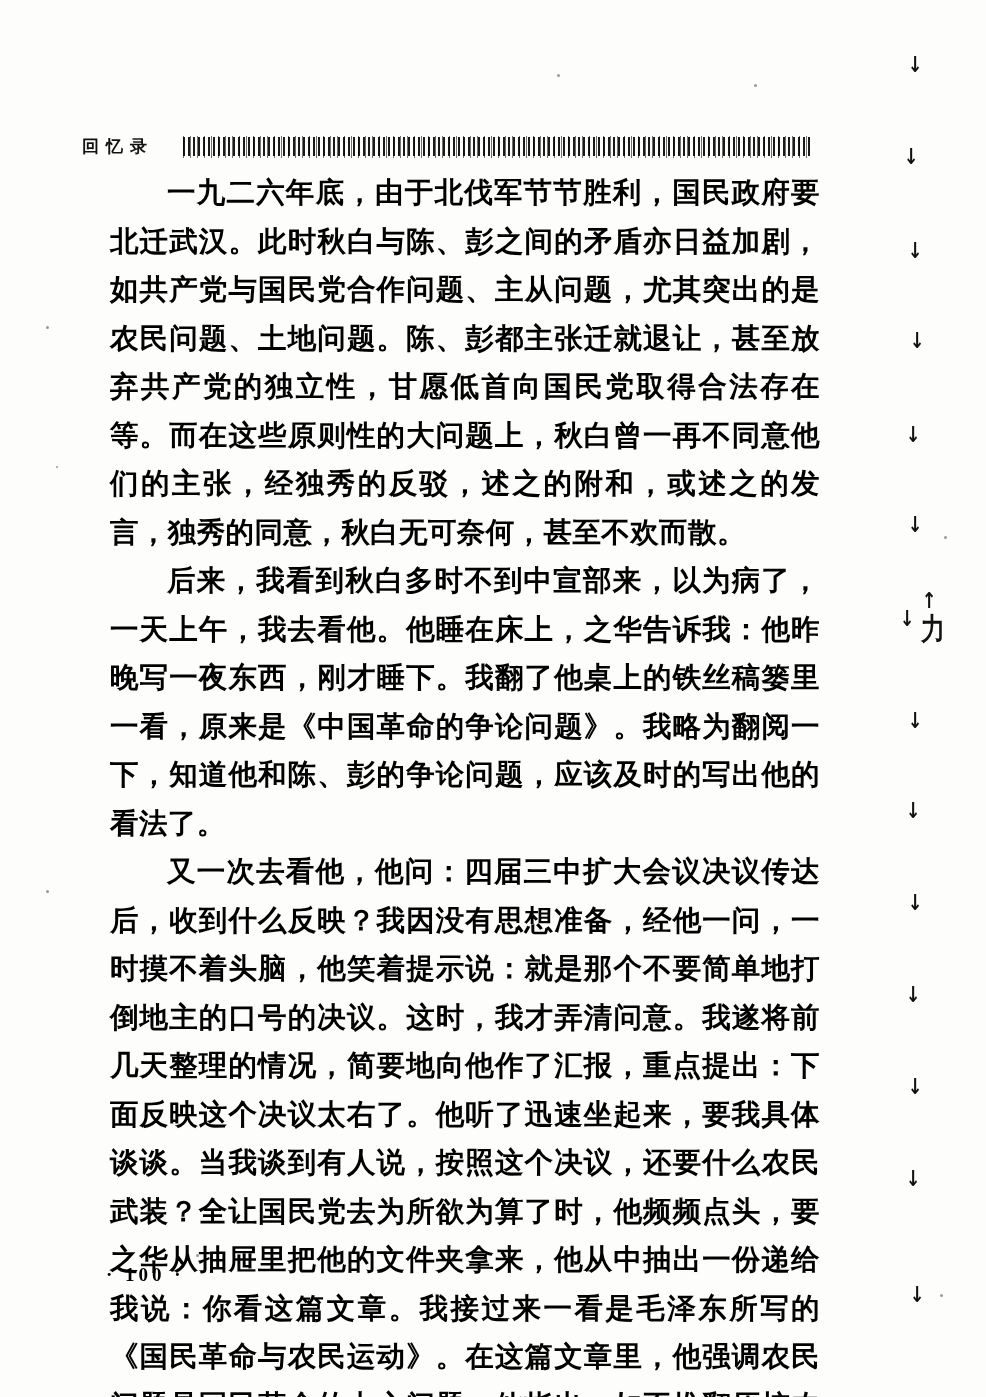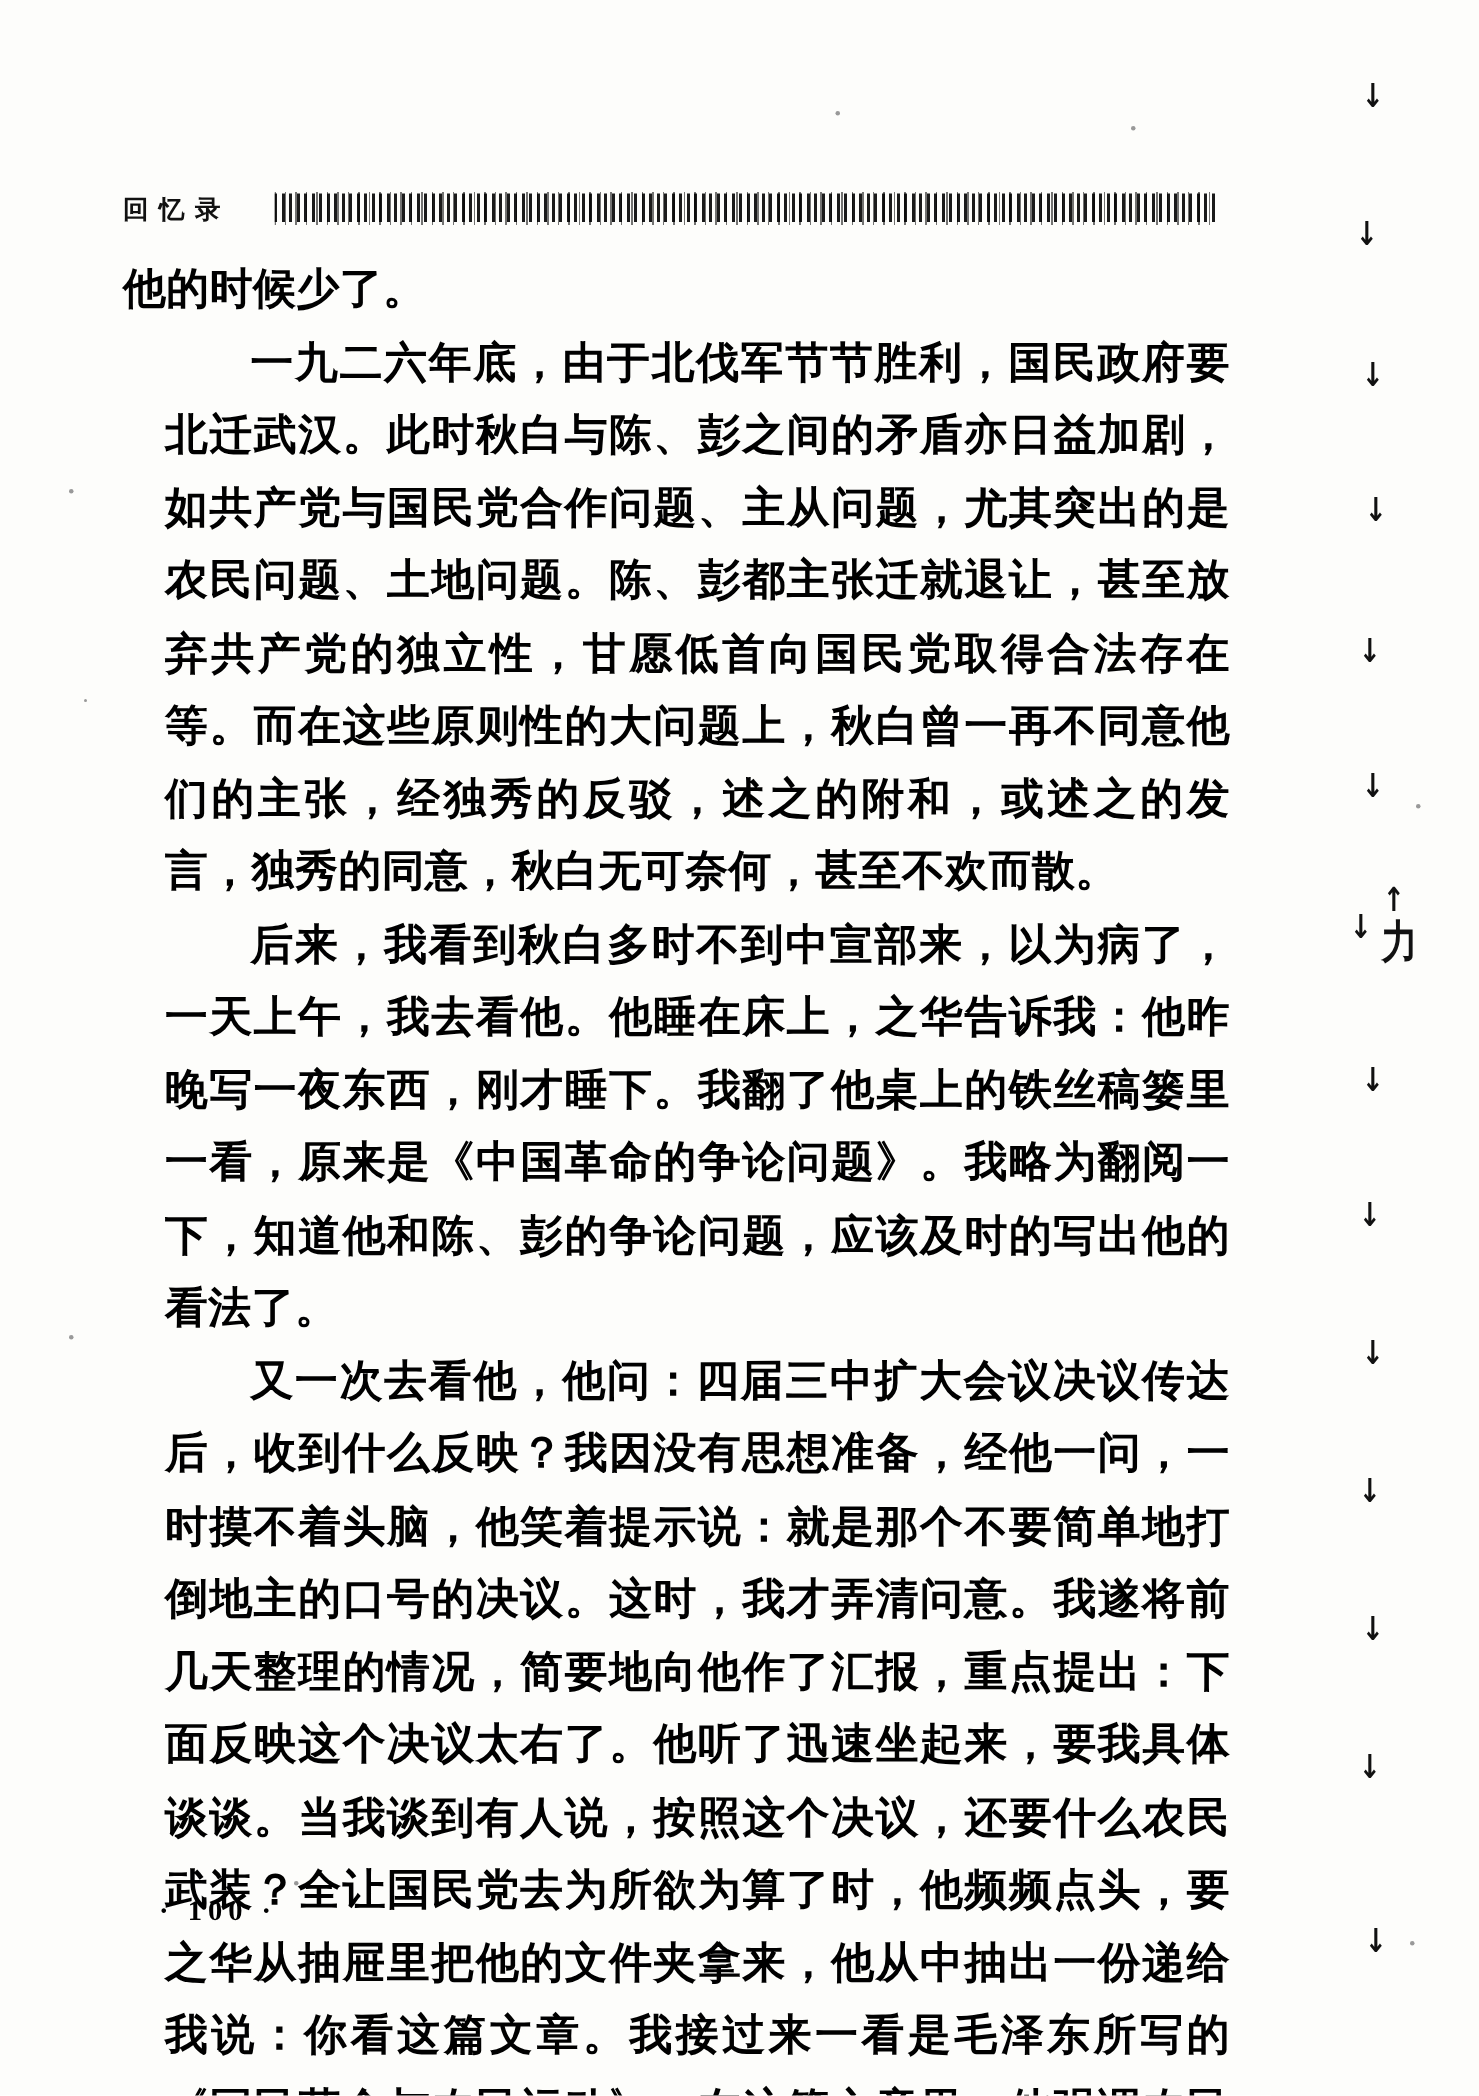--- a/index.html
+++ b/index.html
@@ -24,21 +24,21 @@
   }
 
   
   .header {
     position: absolute;
     left: 82px;
     top: 128px;
     width: 730px;
     height: 30px;
     display: flex;
-    align-items: flex-start;
+    align-items: flex-end;
     gap: 15px;
   }
   .header-label {
     font-family: "DejaVu Sans", sans-serif;
     font-size: 17px;
     letter-spacing: 7px;
     font-weight: 600;
     white-space: nowrap;
     color: #111;
   }
@@ -139,21 +139,20 @@
 <body>
 
 <div class="page-scan"></div>
 
 <div class="header">
   <div class="header-label">回忆录</div>
   <div class="header-rule"></div>
 </div>
 
 <div class="body-text">
-  <p class="para">他的时候少了。</p>
   <p class="para indent">一九二六年底，由于北伐军节节胜利，国民政府要北迁武汉。此时秋白与陈、彭之间的矛盾亦日益加剧，如共产党与国民党合作问题、主从问题，尤其突出的是农民问题、土地问题。陈、彭都主张迁就退让，甚至放弃共产党的独立性，甘愿低首向国民党取得合法存在等。而在这些原则性的大问题上，秋白曾一再不同意他们的主张，经独秀的反驳，述之的附和，或述之的发言，独秀的同意，秋白无可奈何，甚至不欢而散。</p>
   <p class="para indent">后来，我看到秋白多时不到中宣部来，以为病了，一天上午，我去看他。他睡在床上，之华告诉我：他昨晚写一夜东西，刚才睡下。我翻了他桌上的铁丝稿篓里一看，原来是《中国革命的争论问题》。我略为翻阅一下，知道他和陈、彭的争论问题，应该及时的写出他的看法了。</p>
   <p class="para indent">又一次去看他，他问：四届三中扩大会议决议传达后，收到什么反映？我因没有思想准备，经他一问，一时摸不着头脑，他笑着提示说：就是那个不要简单地打倒地主的口号的决议。这时，我才弄清问意。我遂将前几天整理的情况，简要地向他作了汇报，重点提出：下面反映这个决议太右了。他听了迅速坐起来，要我具体谈谈。当我谈到有人说，按照这个决议，还要什么农民武装？全让国民党去为所欲为算了时，他频频点头，要之华从抽屉里把他的文件夹拿来，他从中抽出一份递给我说：你看这篇文章。我接过来一看是毛泽东所写的《国民革命与农民运动》。在这篇文章里，他强调农民问题是国民革命的中心问题。他指出，如不推翻压榨农民的政权，便不能有农民的地位。他召唤一切革命的同志，都要深入农村，去发动</p>
 </div>
 
 <div class="folio">· 100 ·</div>
 
 <div class="margin-marks">
   <span class="mark" style="top:20px; left:12px;">↓</span>
   <span class="mark" style="top:112px; left:8px;">↓</span>

